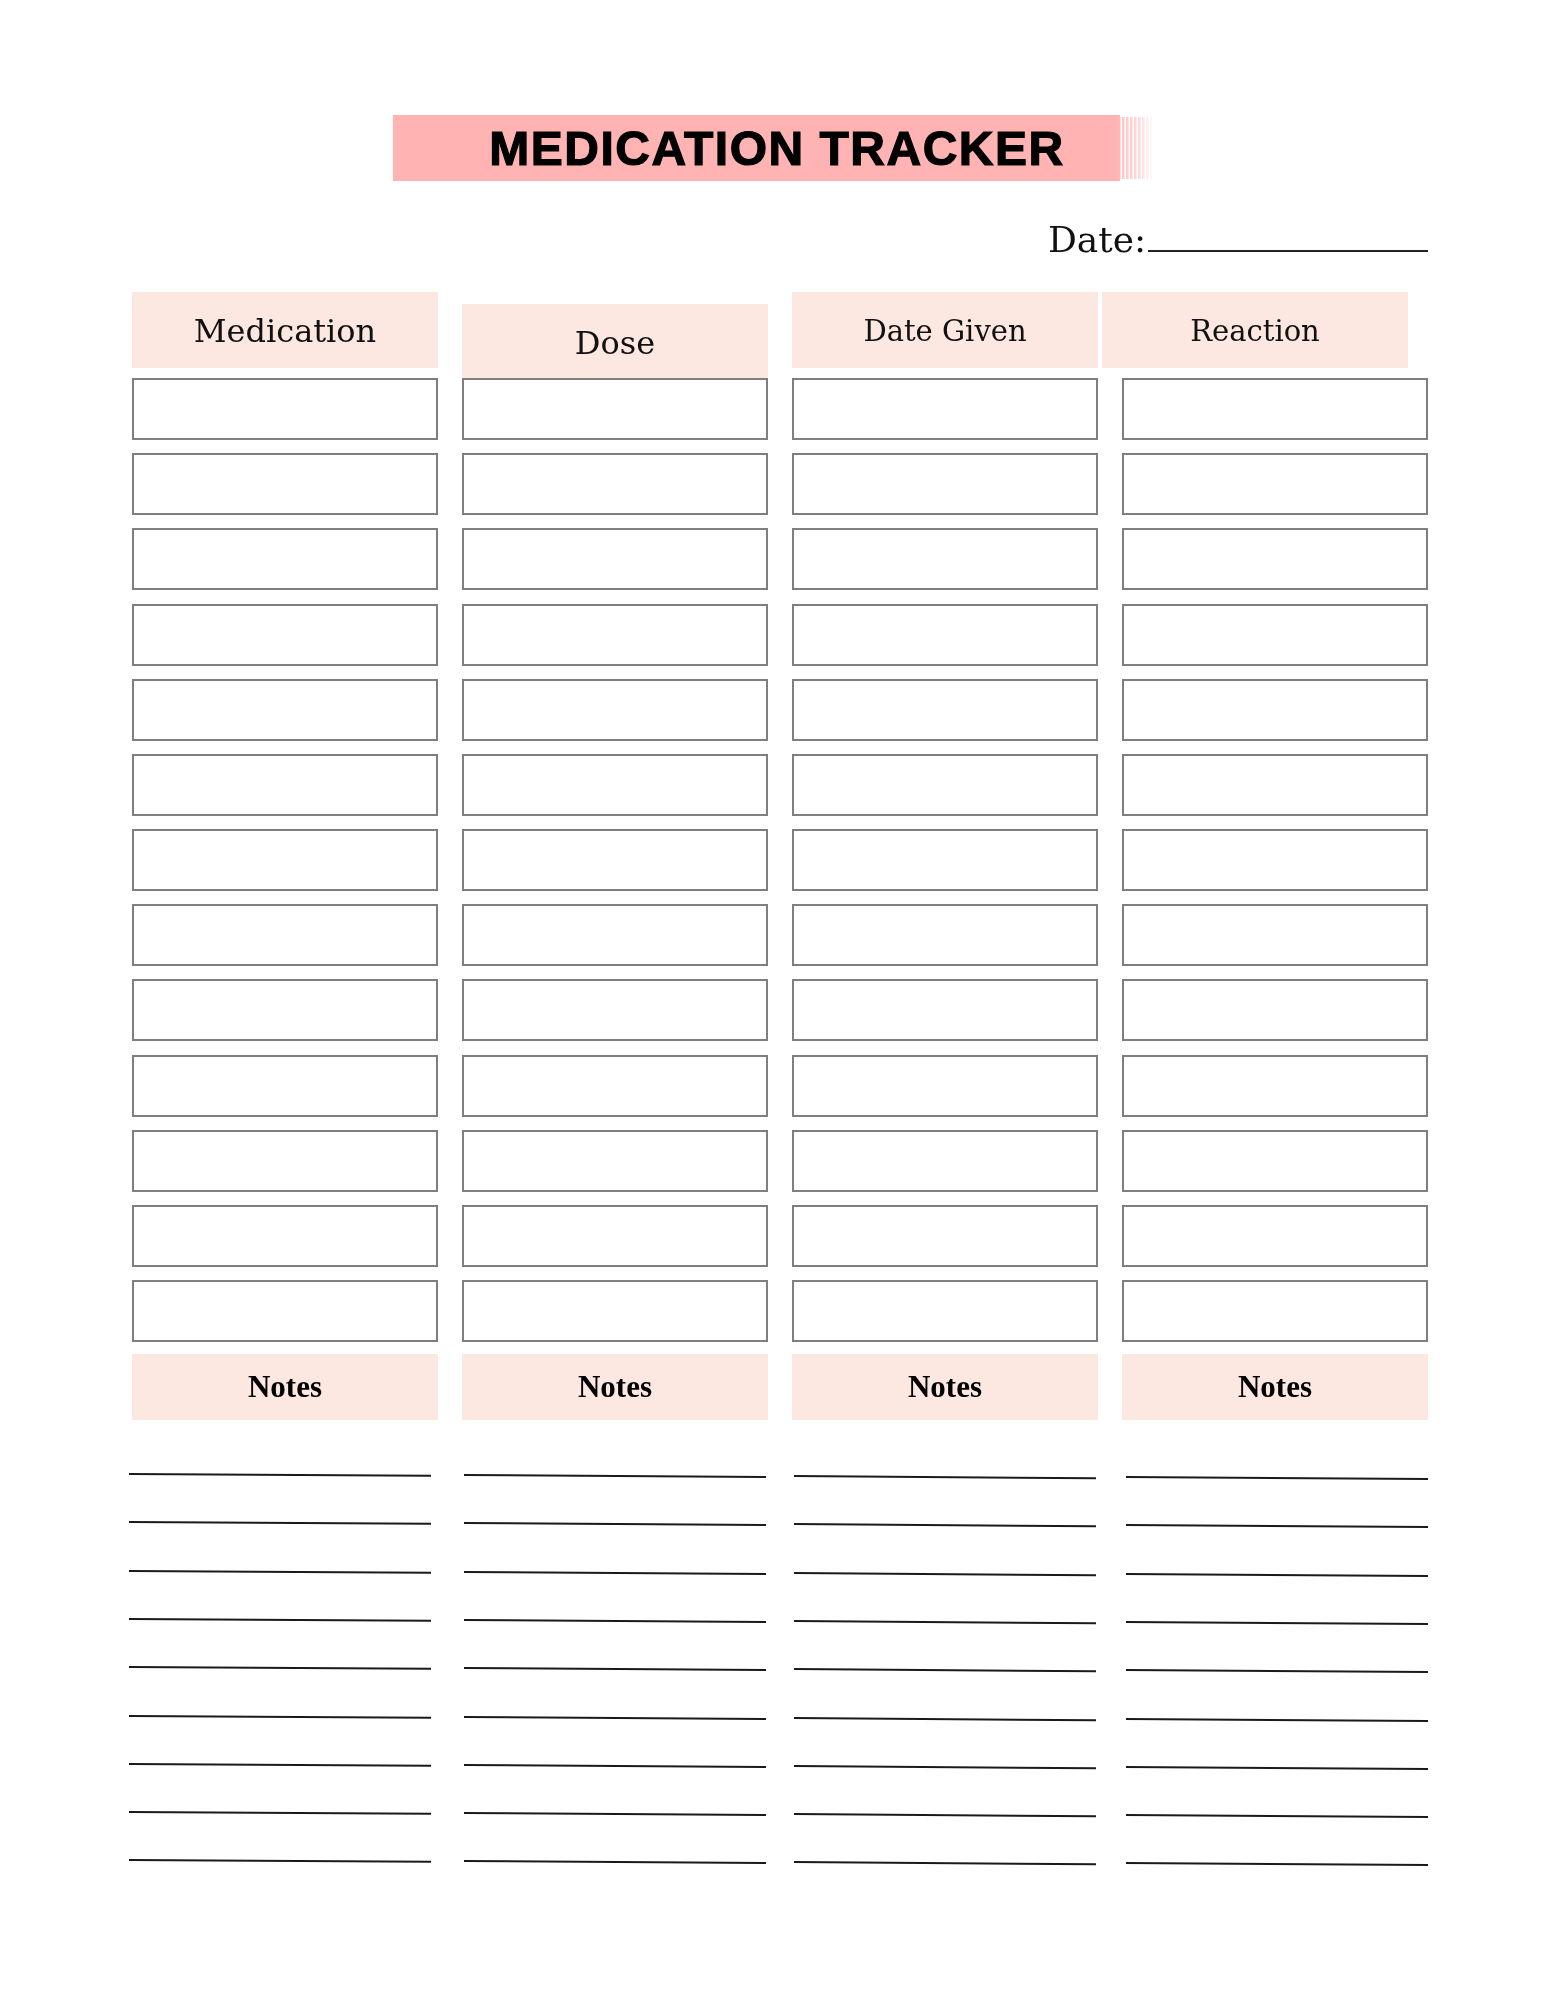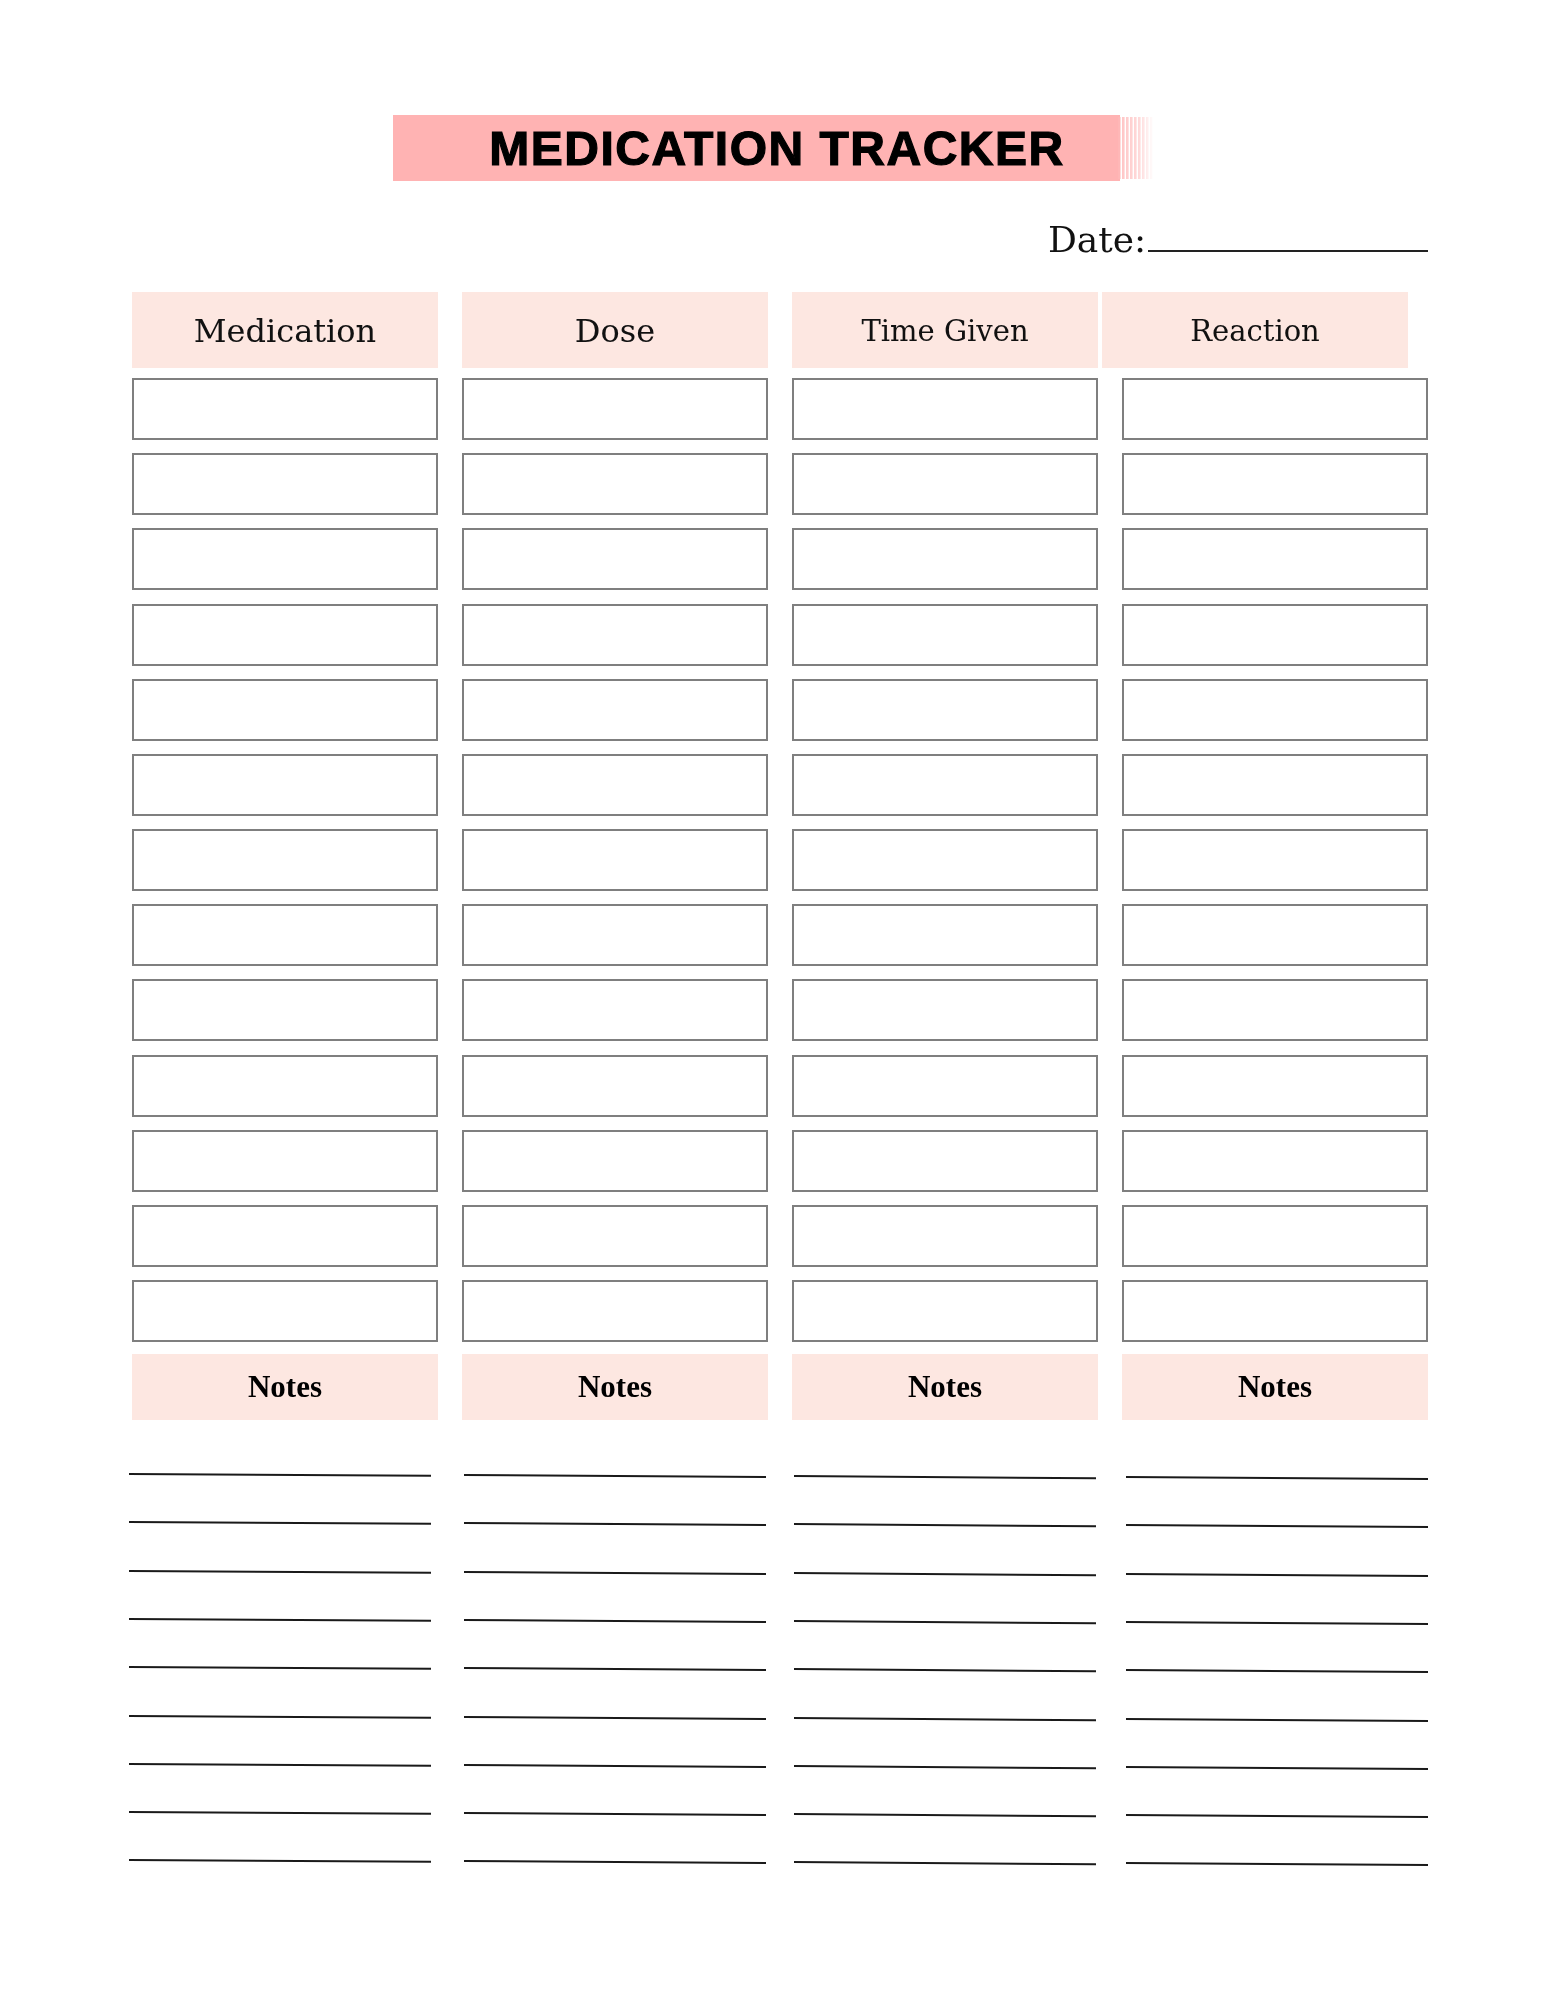--- a/index.html
+++ b/index.html
@@ -60,22 +60,22 @@
 <div class="title-brush"></div>
 <div class="title-text">MEDICATION TRACKER</div>
 
 <div class="date-wrap">
   <span class="date-label">Date:</span>
 </div>
 <div class="date-line"></div>
 
 <div id="grid">
     <div class="col-header" style="left: 132px; top: 292px;">Medication</div>
-    <div class="col-header" style="left: 462px; top: 292px;">Dose</div>
-    <div class="col-header small" style="left: 792px; top: 292px;">Time Given</div>
+    <div class="col-header" style="left: 462px; top: 304px;">Dose</div>
+    <div class="col-header small" style="left: 792px; top: 292px;">Date Given</div>
     <div class="col-header small" style="left: 1102px; top: 292px;">Reaction</div>
     <div class="cell" style="left: 132px; top: 378px;"></div>
     <div class="cell" style="left: 462px; top: 378px;"></div>
     <div class="cell" style="left: 792px; top: 378px;"></div>
     <div class="cell" style="left: 1122px; top: 378px;"></div>
     <div class="cell" style="left: 132px; top: 453px;"></div>
     <div class="cell" style="left: 462px; top: 453px;"></div>
     <div class="cell" style="left: 792px; top: 453px;"></div>
     <div class="cell" style="left: 1122px; top: 453px;"></div>
     <div class="cell" style="left: 132px; top: 528px;"></div>

